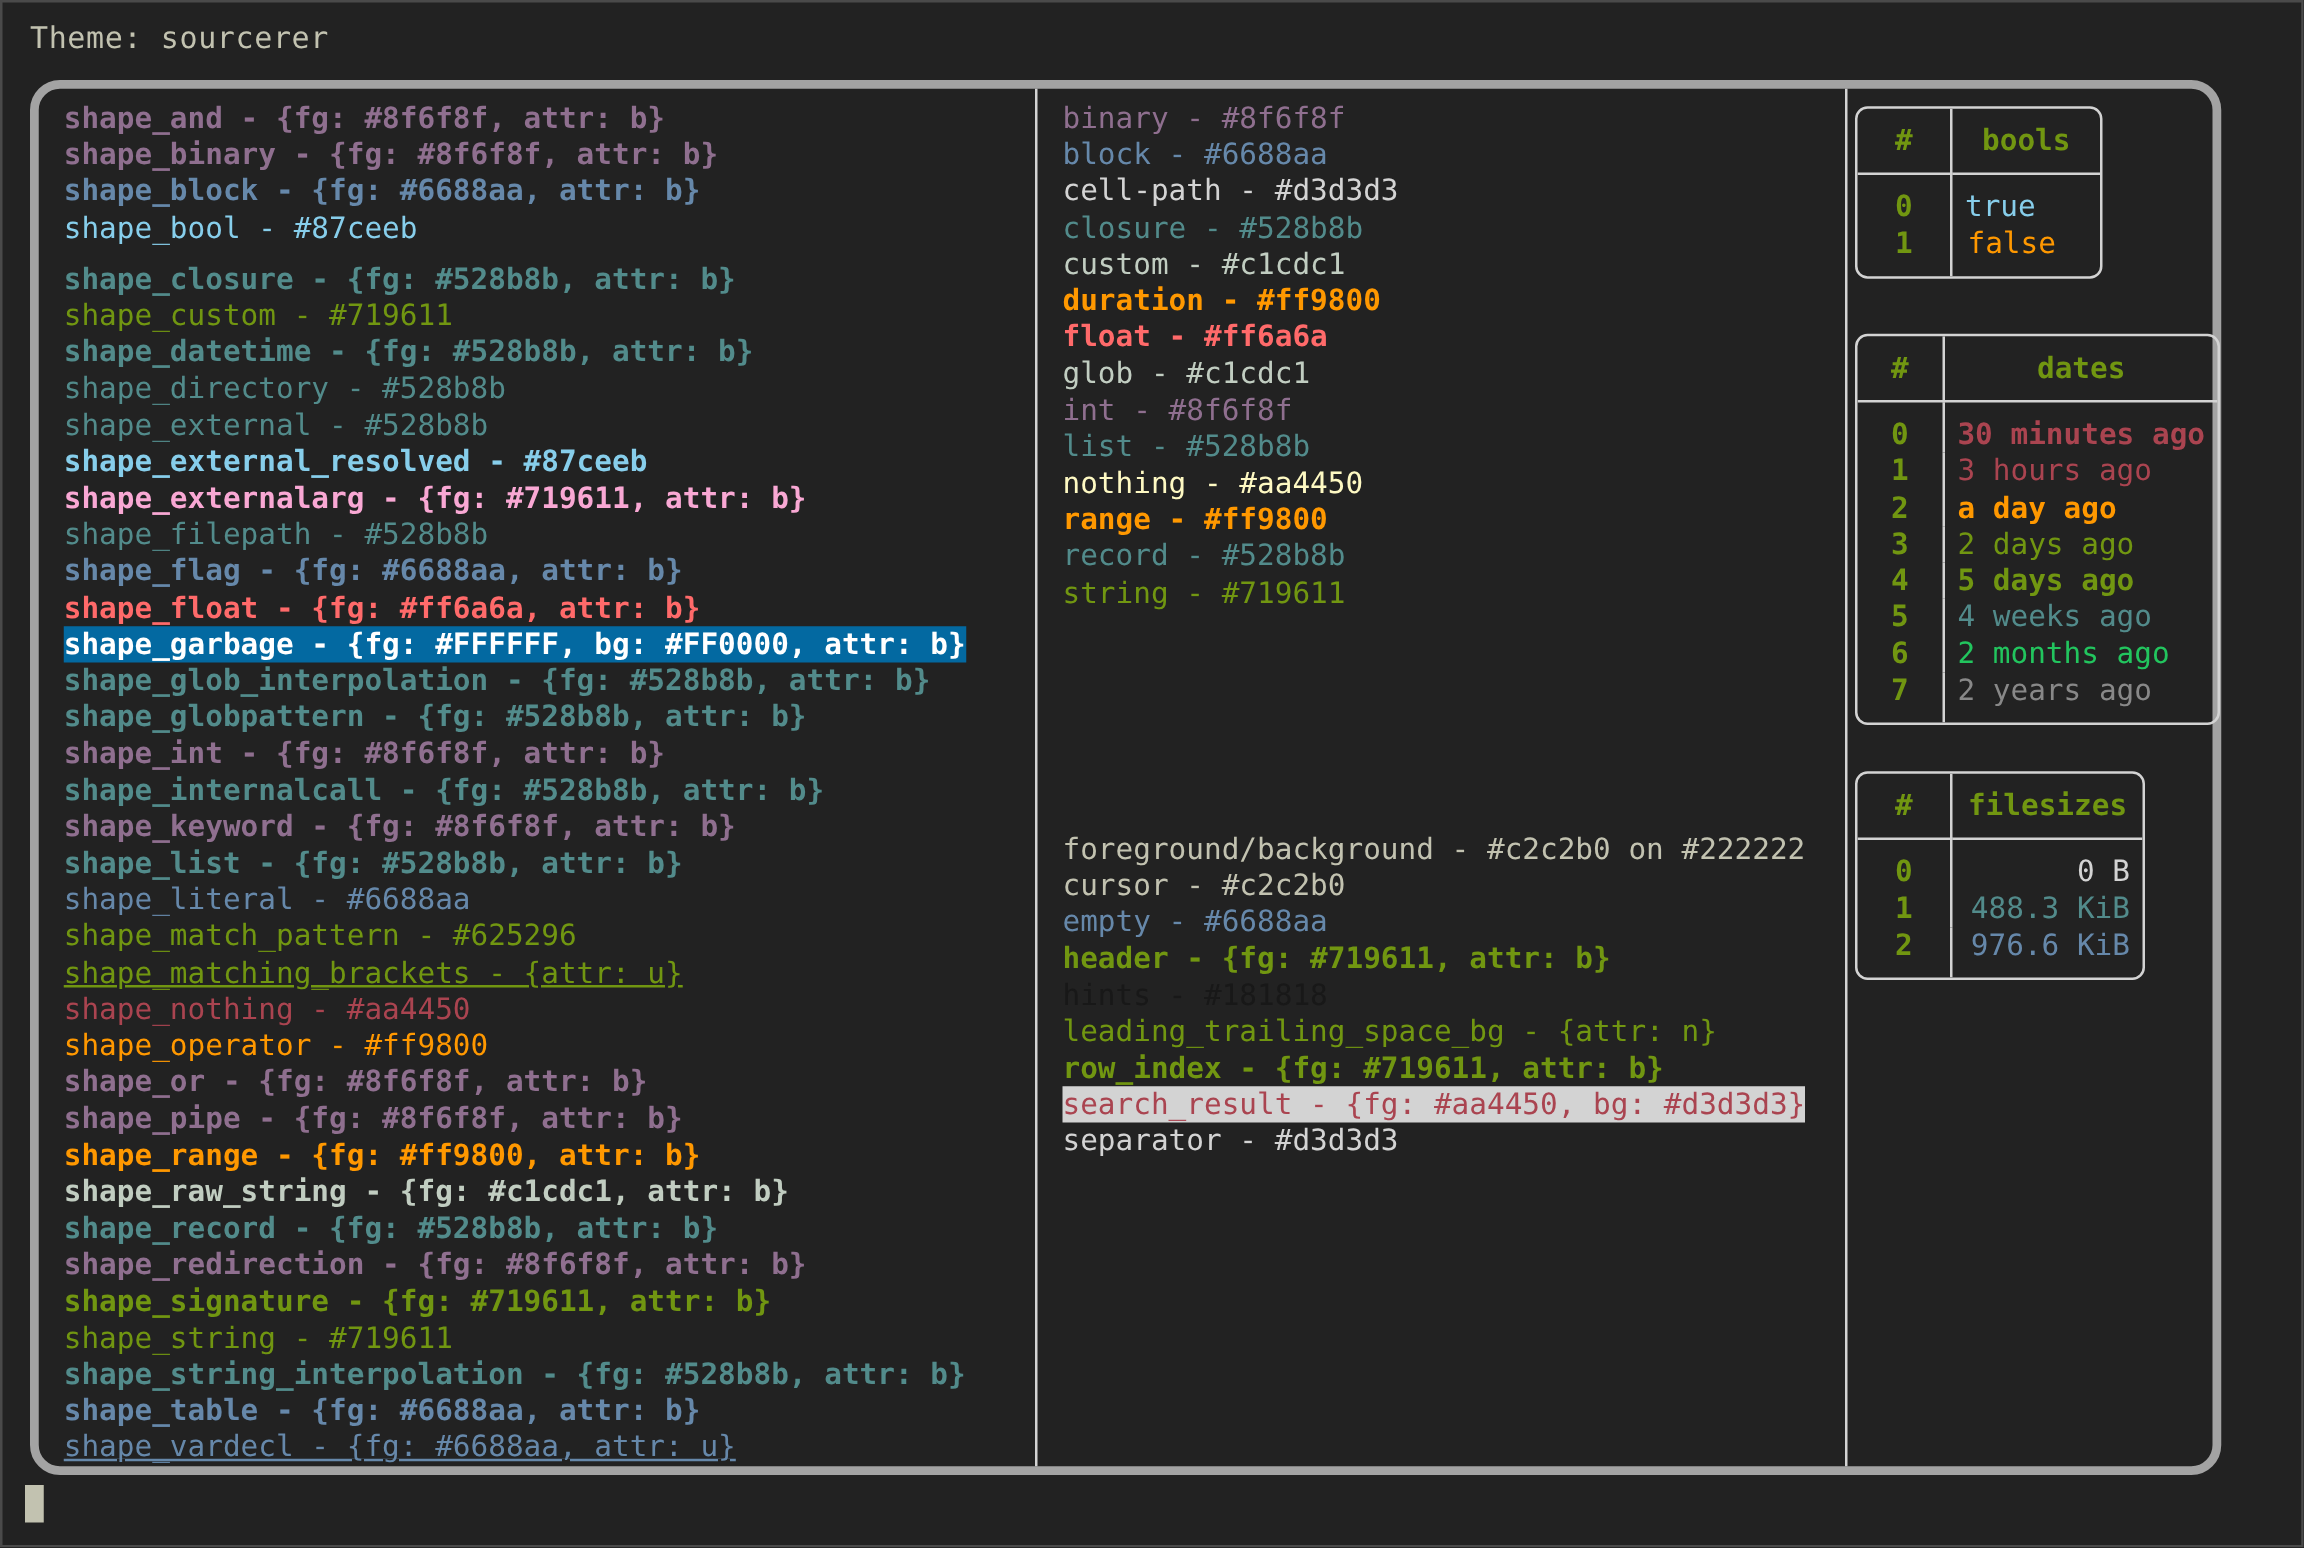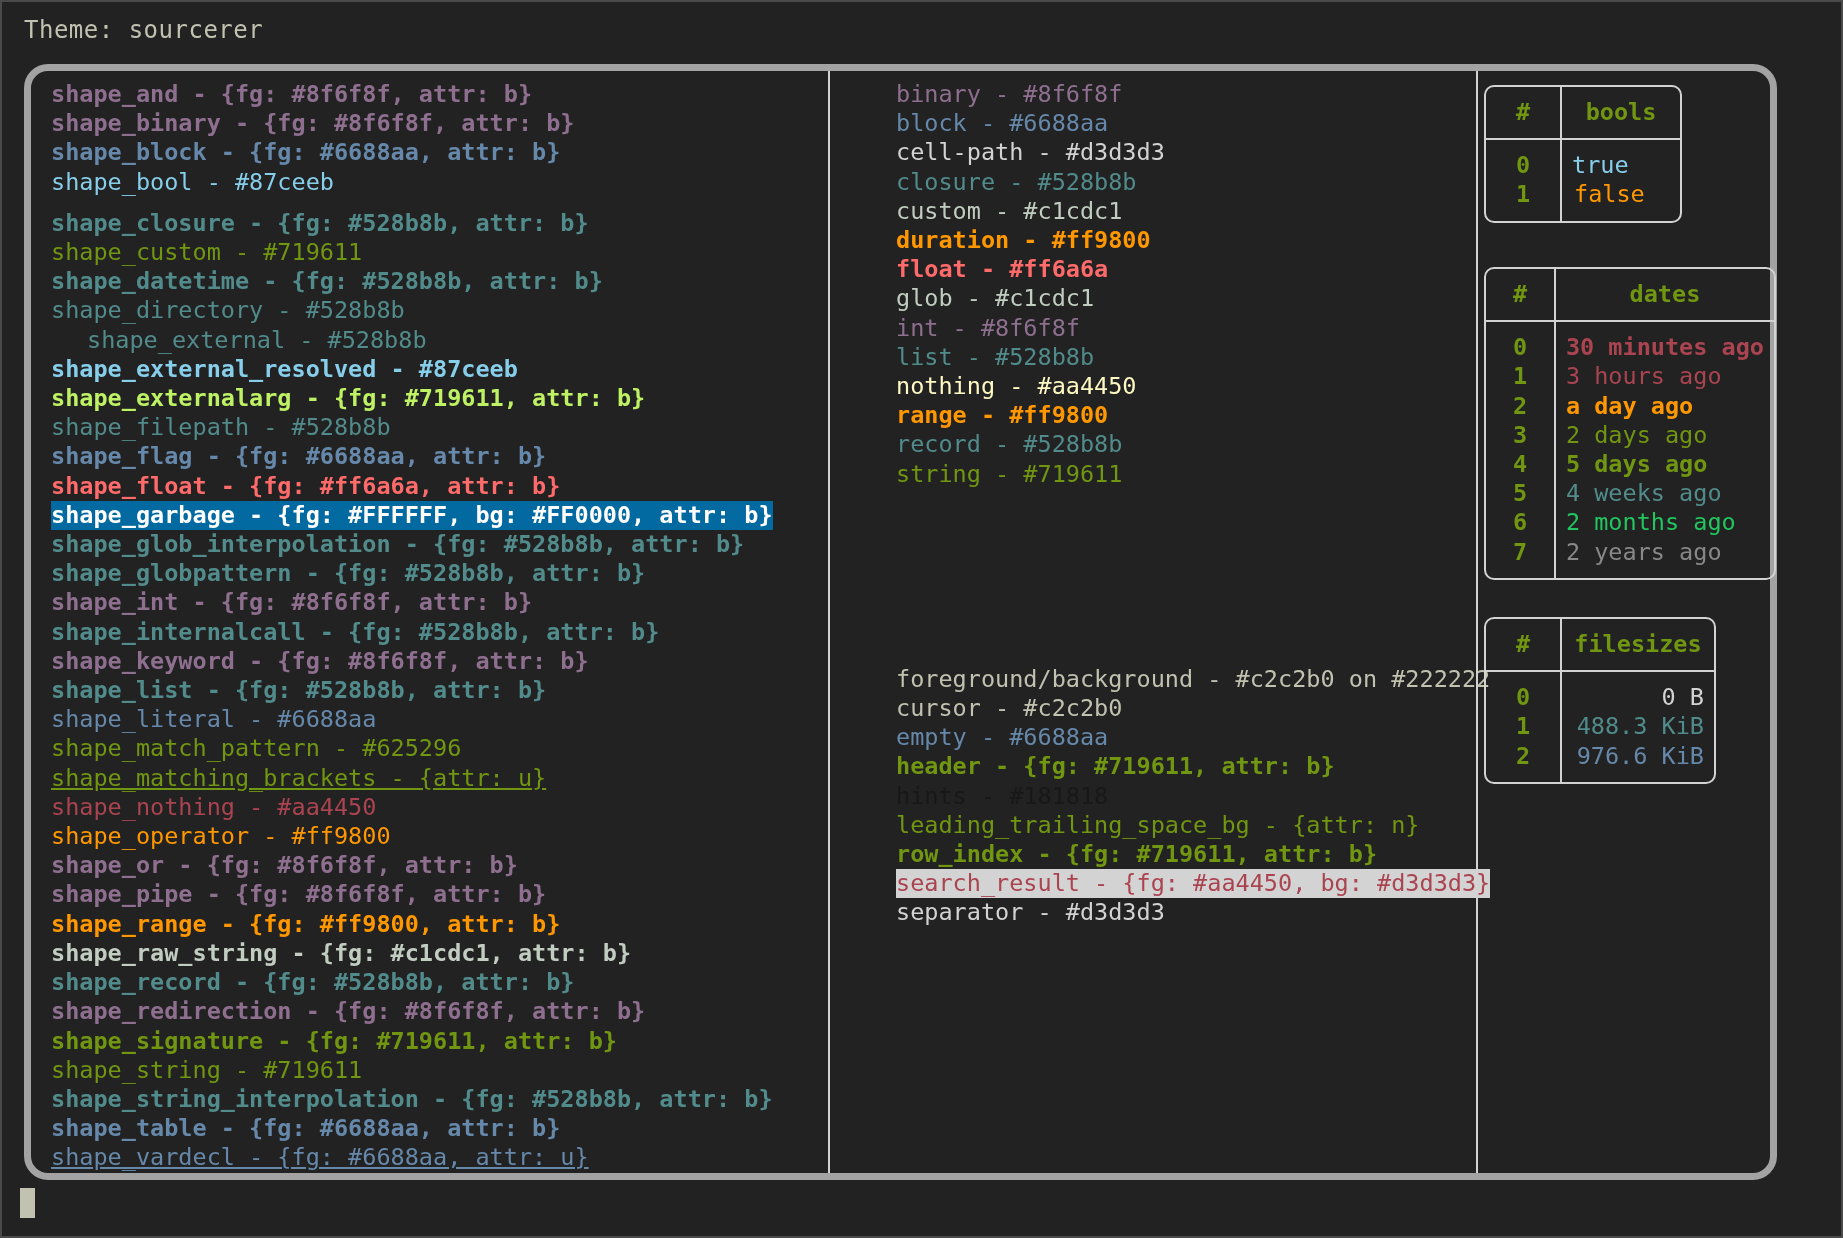--- a/index.html
+++ b/index.html
@@ -51,21 +51,21 @@
   .vdiv.a { left: 797px; }
   .vdiv.b { left: 1445px; }
 
   .col {
     position: absolute;
     top: 0;
     bottom: 0;
     overflow: hidden;
   }
   .col.left  { left: 0;     width: 797px; }
-  .col.mid   { left: 799px; width: 646px; padding-left: 46px; }
+  .col.mid   { left: 799px; width: 646px; }
   .col.right { left: 1447px; width: 304px; }
 
   .lines {
     padding-top: 9px;
     padding-left: 20px;
   }
   .line {
     font-size: 23.5px;
     line-height: 29.2px;
     white-space: pre;
@@ -154,23 +154,23 @@
     <div class="col left">
       <div class="lines" id="shapes-lines">
           <span class="line bold" style="color: rgb(143, 111, 143);">shape_and - {fg: #8f6f8f, attr: b}</span>
           <span class="line bold" style="color: rgb(143, 111, 143);">shape_binary - {fg: #8f6f8f, attr: b}</span>
           <span class="line bold" style="color: rgb(102, 136, 170);">shape_block - {fg: #6688aa, attr: b}</span>
           <span class="line" style="color: rgb(135, 206, 235);">shape_bool - #87ceeb</span>
           <span class="line bold" style="color: rgb(82, 139, 139); margin-top: 12px;">shape_closure - {fg: #528b8b, attr: b}</span>
           <span class="line" style="color: rgb(113, 150, 17);">shape_custom - #719611</span>
           <span class="line bold" style="color: rgb(82, 139, 139);">shape_datetime - {fg: #528b8b, attr: b}</span>
           <span class="line" style="color: rgb(82, 139, 139);">shape_directory - #528b8b</span>
-          <span class="line" style="color: rgb(82, 139, 139); margin-left: 36px;">shape_external - #528b8b</span>
+          <span class="line" style="color: rgb(82, 139, 139);">shape_external - #528b8b</span>
           <span class="line bold" style="color: rgb(135, 206, 235);">shape_external_resolved - #87ceeb</span>
-          <span class="line bold" style="color: #bef264;">shape_externalarg - {fg: #719611, attr: b}</span>
+          <span class="line bold" style="color: #f9a8d4;">shape_externalarg - {fg: #719611, attr: b}</span>
           <span class="line" style="color: rgb(82, 139, 139);">shape_filepath - #528b8b</span>
           <span class="line bold" style="color: rgb(102, 136, 170);">shape_flag - {fg: #6688aa, attr: b}</span>
           <span class="line bold" style="color: rgb(255, 106, 106);">shape_float - {fg: #ff6a6a, attr: b}</span>
           <span class="line bold" style="color: rgb(255, 255, 255); background: #0369a1;">shape_garbage - {fg: #FFFFFF, bg: #FF0000, attr: b}</span>
           <span class="line bold" style="color: rgb(82, 139, 139);">shape_glob_interpolation - {fg: #528b8b, attr: b}</span>
           <span class="line bold" style="color: rgb(82, 139, 139);">shape_globpattern - {fg: #528b8b, attr: b}</span>
           <span class="line bold" style="color: rgb(143, 111, 143);">shape_int - {fg: #8f6f8f, attr: b}</span>
           <span class="line bold" style="color: rgb(82, 139, 139);">shape_internalcall - {fg: #528b8b, attr: b}</span>
           <span class="line bold" style="color: rgb(143, 111, 143);">shape_keyword - {fg: #8f6f8f, attr: b}</span>
           <span class="line bold" style="color: rgb(82, 139, 139);">shape_list - {fg: #528b8b, attr: b}</span>

